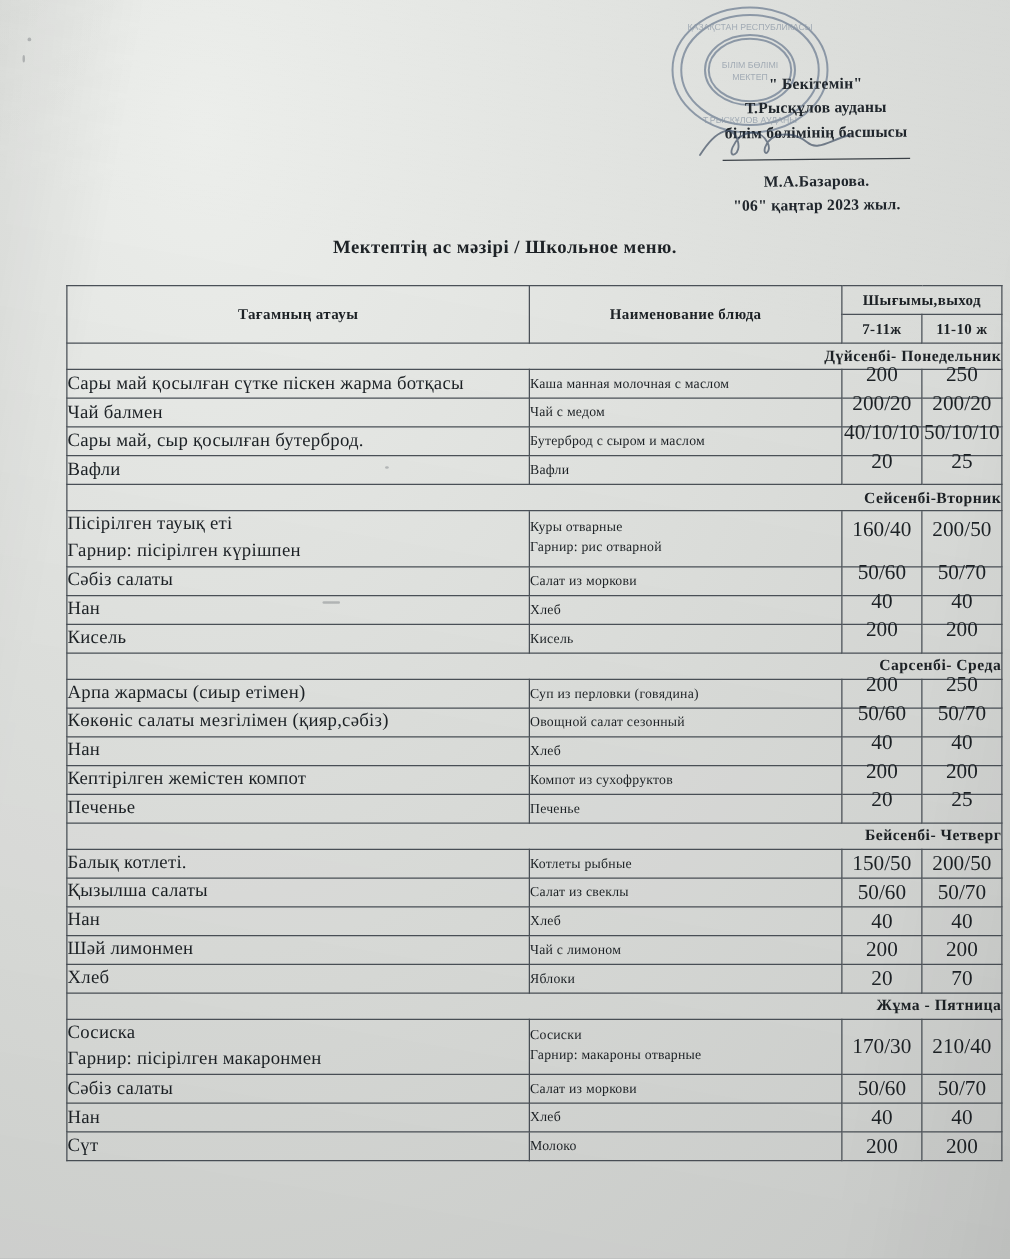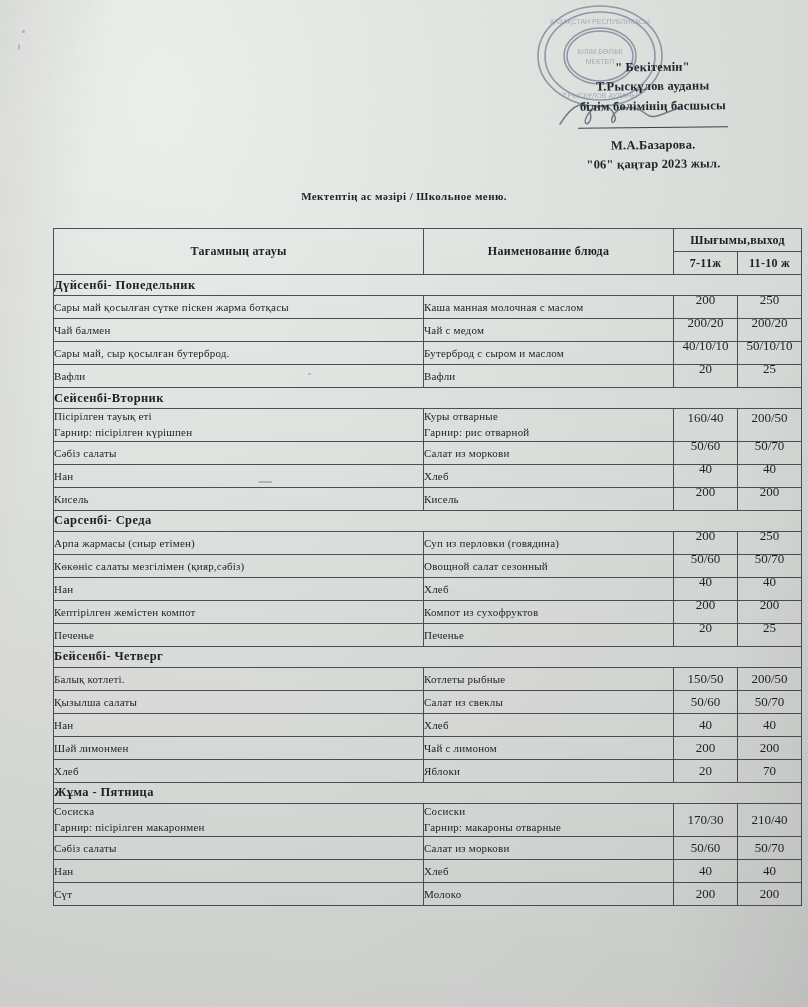--- a/index.html
+++ b/index.html
@@ -85,21 +85,21 @@
     height: 36px;
     opacity: .6;
   }
 
   .doc-title {
     position: absolute;
     left: 0;
     top: 190px;
     width: 792px;
     text-align: center;
-    font-size: 11px;
+    font-size: 15px;
     font-weight: bold;
     color: #1d2226;
     letter-spacing: .4px;
   }
 
   
   table.menu {
     position: absolute;
     left: 22px;
     top: 228px;
@@ -125,36 +125,36 @@
     font-size: 12px;
     letter-spacing: .3px;
     height: 22px;
     padding: 3px 2px;
   }
   .head-tall { height: 44px; }
 
   td.kaz {
     padding: 4px 6px 4px 8px;
     height: 22px;
-    font-size: 11px;
+    font-size: 15px;
     letter-spacing: .2px;
   }
   td.rus {
     padding: 4px 6px 4px 8px;
     height: 22px;
     font-size: 11px;
     letter-spacing: .2px;
   }
   td.out {
     text-align: center;
-    font-size: 13px;
+    font-size: 17px;
     height: 22px;
   }
   td.daybar {
-    text-align: left;
+    text-align: right;
     font-weight: bold;
     font-size: 12.5px;
     letter-spacing: .4px;
     height: 20px;
     padding: 2px 0;
   }
   .two-line { line-height: 1.45; }
   .week-label {
     position: absolute;
     left: 330px;

